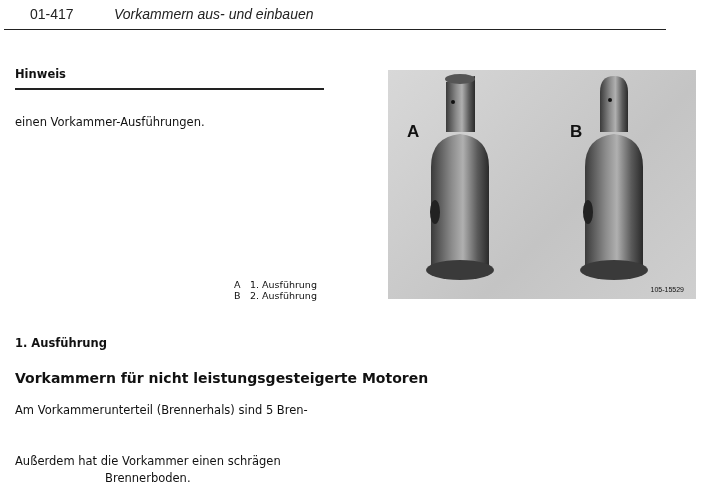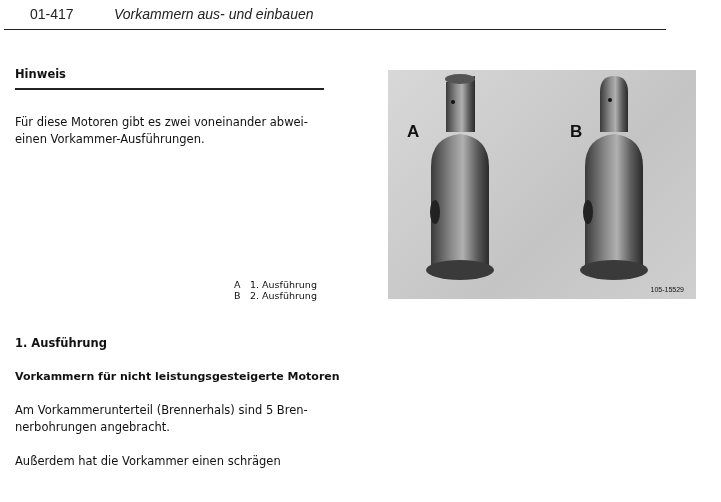--- a/index.html
+++ b/index.html
@@ -10,58 +10,57 @@
   .header-rule { position:absolute; left:4px; top:29px; width:662px; height:1px; background:#222; }
   .doc { font-family:"DejaVu Sans", sans-serif; }
   .hinweis { position:absolute; left:15px; top:67px; font-size:11.5px; font-weight:bold; }
   .hinweis-rule { position:absolute; left:15px; top:88px; width:309px; height:2px; background:#222; }
   .para { position:absolute; left:15px; font-size:11.5px; line-height:17px; white-space:nowrap; }
   .p1 { top:114px; }
   .legend { position:absolute; left:234px; top:279px; font-size:9.5px; line-height:11px; }
   .legend .row { white-space:nowrap; }
   .legend .key { display:inline-block; width:16px; }
   .h1 { position:absolute; left:15px; top:336px; font-size:11.5px; font-weight:bold; }
-  .h2 { position:absolute; left:15px; top:370px; font-size:11px; font-weight:bold; white-space:nowrap; }
+  .h2 { position:absolute; left:15px; top:370px; font-size:14px; font-weight:bold; white-space:nowrap; }
   .p2 { top:402px; }
   .p3 { top:453px;text-align:center; }
   .photo { position:absolute; left:388px; top:70px; width:308px; height:229px; background:linear-gradient(135deg,#d8d8d8,#c4c4c4 60%,#cfcfcf); }
   .photo .label { position:absolute; font-family:"Liberation Sans", sans-serif; font-weight:bold; font-size:17px; color:#111; }
   .photo .ref { position:absolute; right:12px; bottom:6px; font-size:7px; color:#111; }
   svg.part { position:absolute; }
 </style>
 </head>
 <body>
 
 <div class="header">
   <span class="code">01-417</span>
   <span class="title">Vorkammern aus- und einbauen</span>
 </div>
 <div class="header-rule"></div>
 
 <div class="doc">
   <div class="hinweis">Hinweis</div>
   <div class="hinweis-rule"></div>
   <div class="para p1">
-    <div>Für diese Motoren gibt es zwei voneinander abwei-</div>
     <div>einen Vorkammer-Ausführungen.</div>
   </div>
 
   <div class="legend">
     <div class="row"><span class="key">A</span><span>1. Ausführung</span></div>
     <div class="row"><span class="key">B</span><span>2. Ausführung</span></div>
   </div>
 
   <div class="h1">1. Ausführung</div>
   <div class="h2">Vorkammern für nicht leistungsgesteigerte Motoren</div>
   <div class="para p2">
     <div>Am Vorkammerunterteil (Brennerhals) sind 5 Bren-</div>
-    <div>nerbohrungen angebracht.</div>
   </div>
   <div class="para p3">
     <div>Außerdem hat die Vorkammer einen schrägen</div>
+    <div>Brennerboden.</div>
   </div>
 </div>
 
 <div class="photo">
 
   <svg class="part" style="left:25px;top:2px" width="100" height="222" viewBox="0 0 100 222">
     <defs>
       <linearGradient id="metal" x1="0" x2="1">
         <stop offset="0" stop-color="#3a3a3a"></stop>
           <stop offset="0.35" stop-color="#8a8a8a"></stop>

